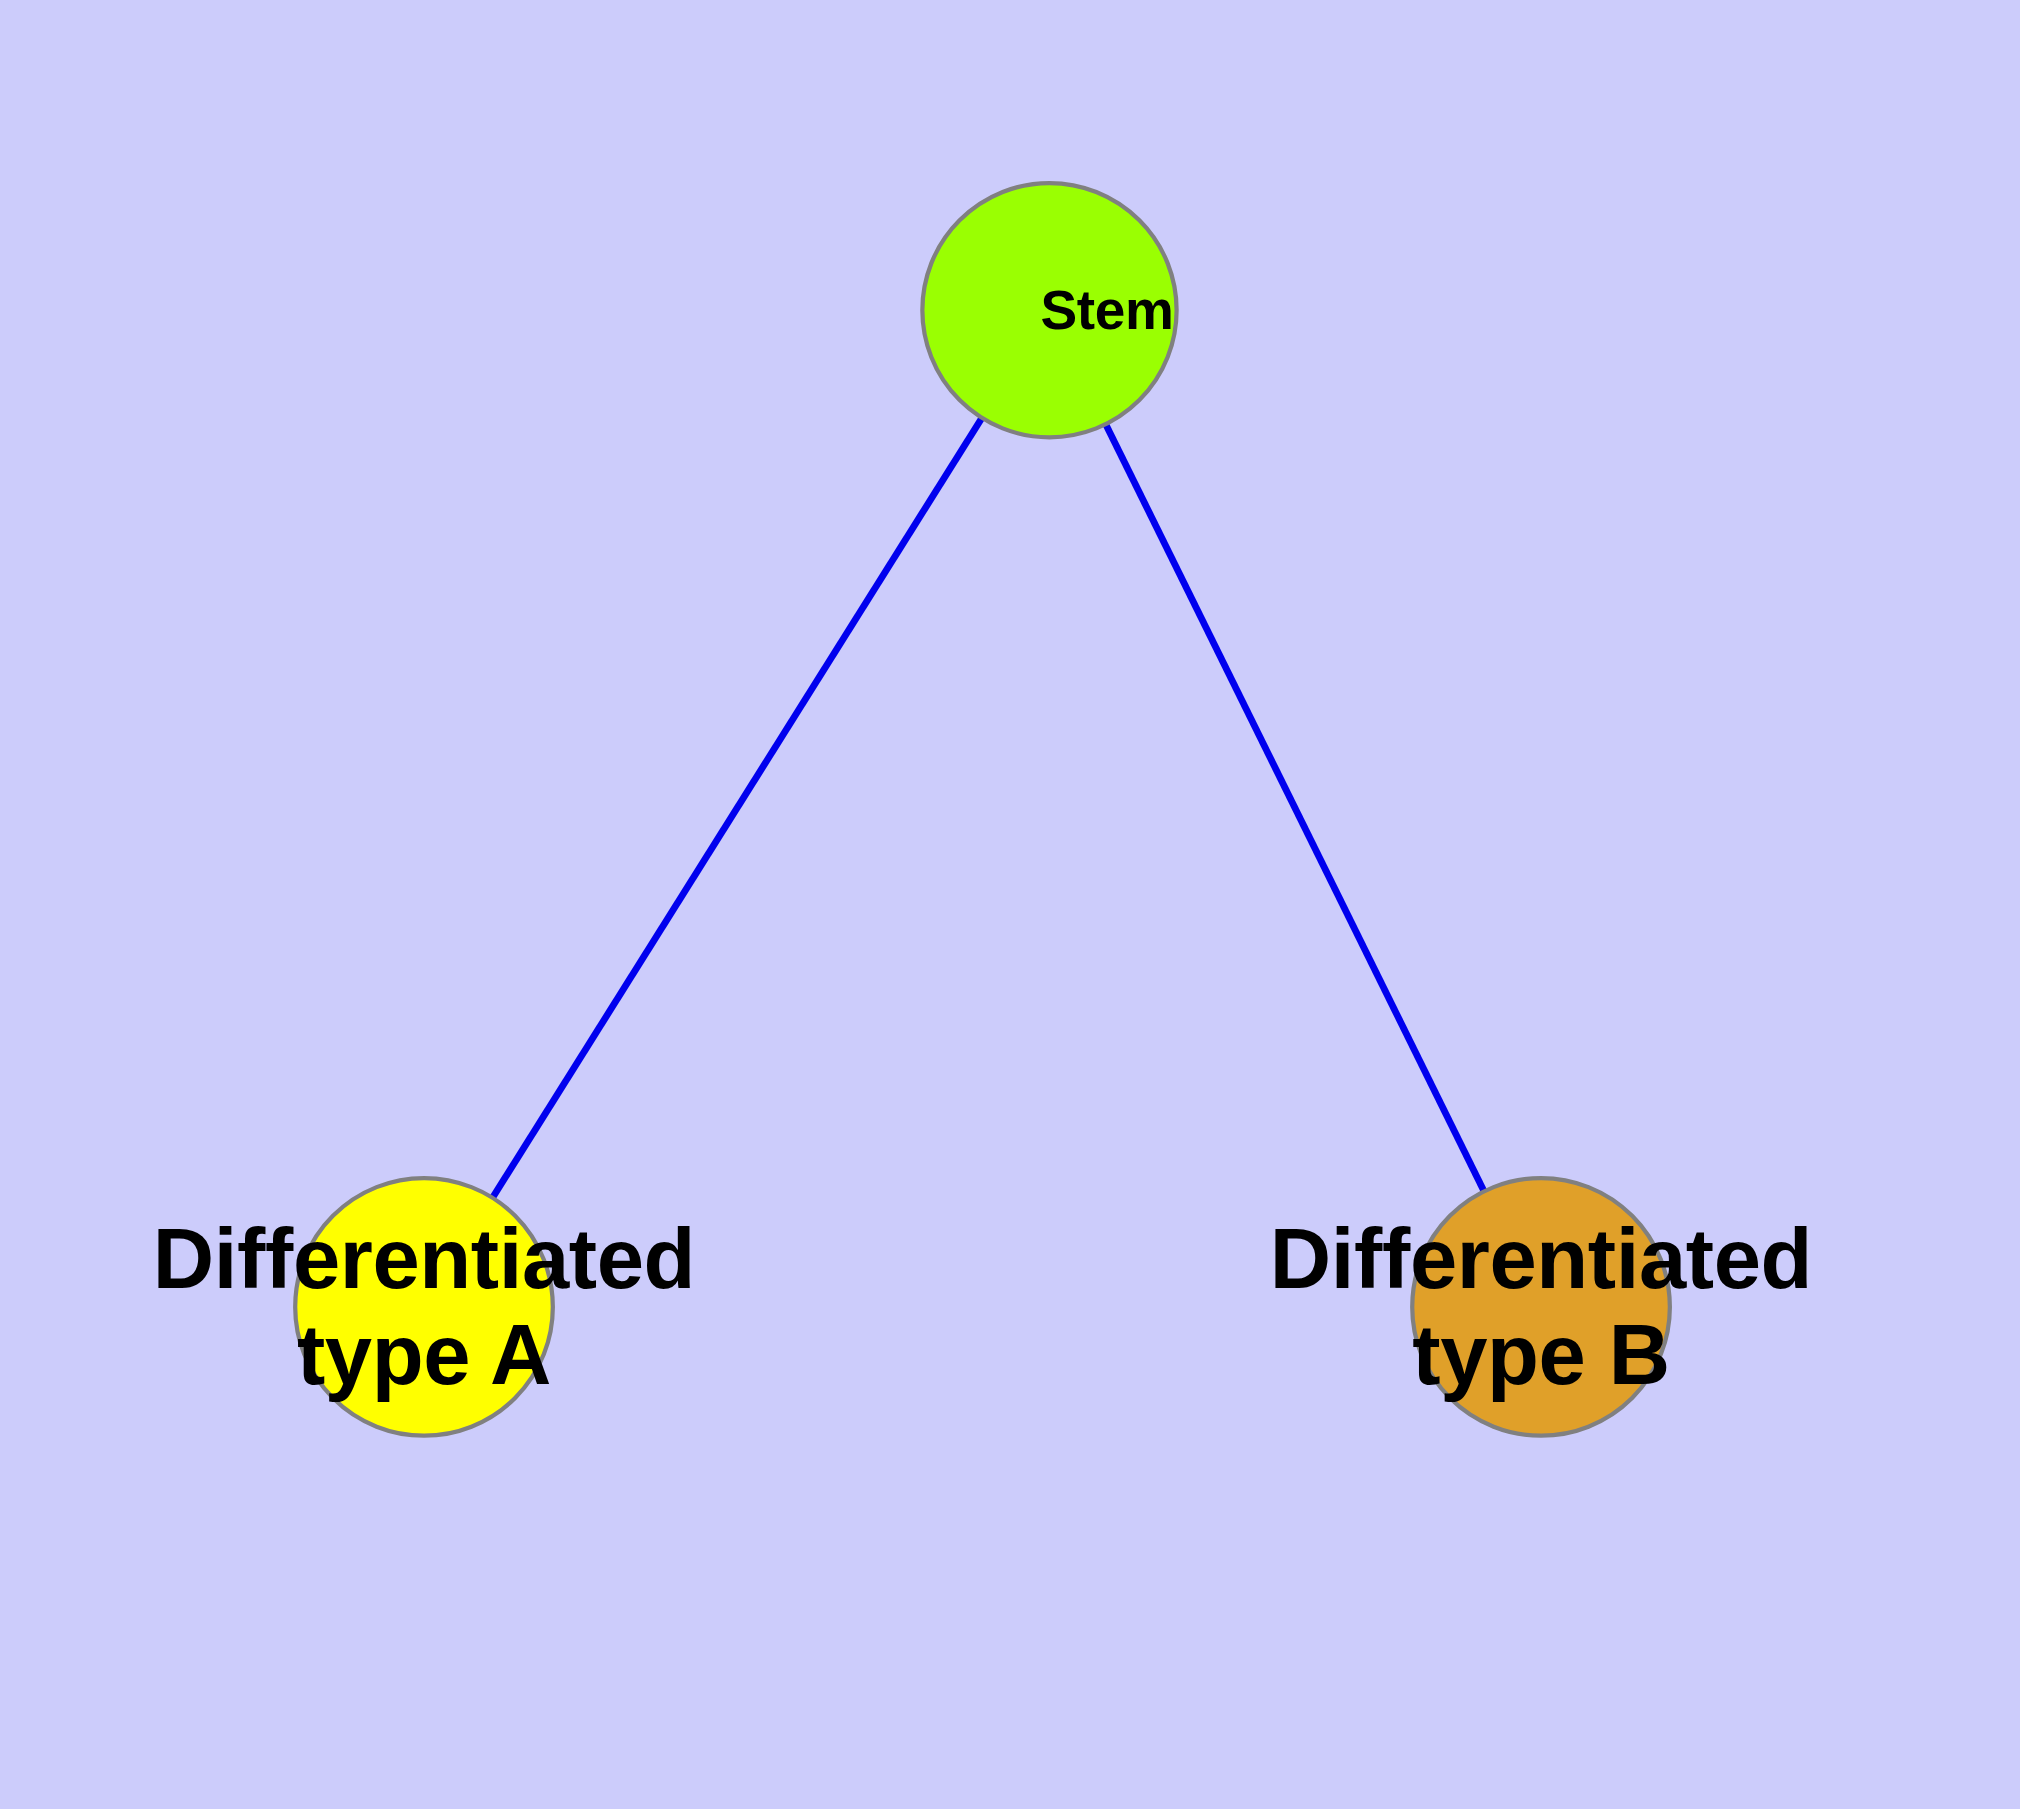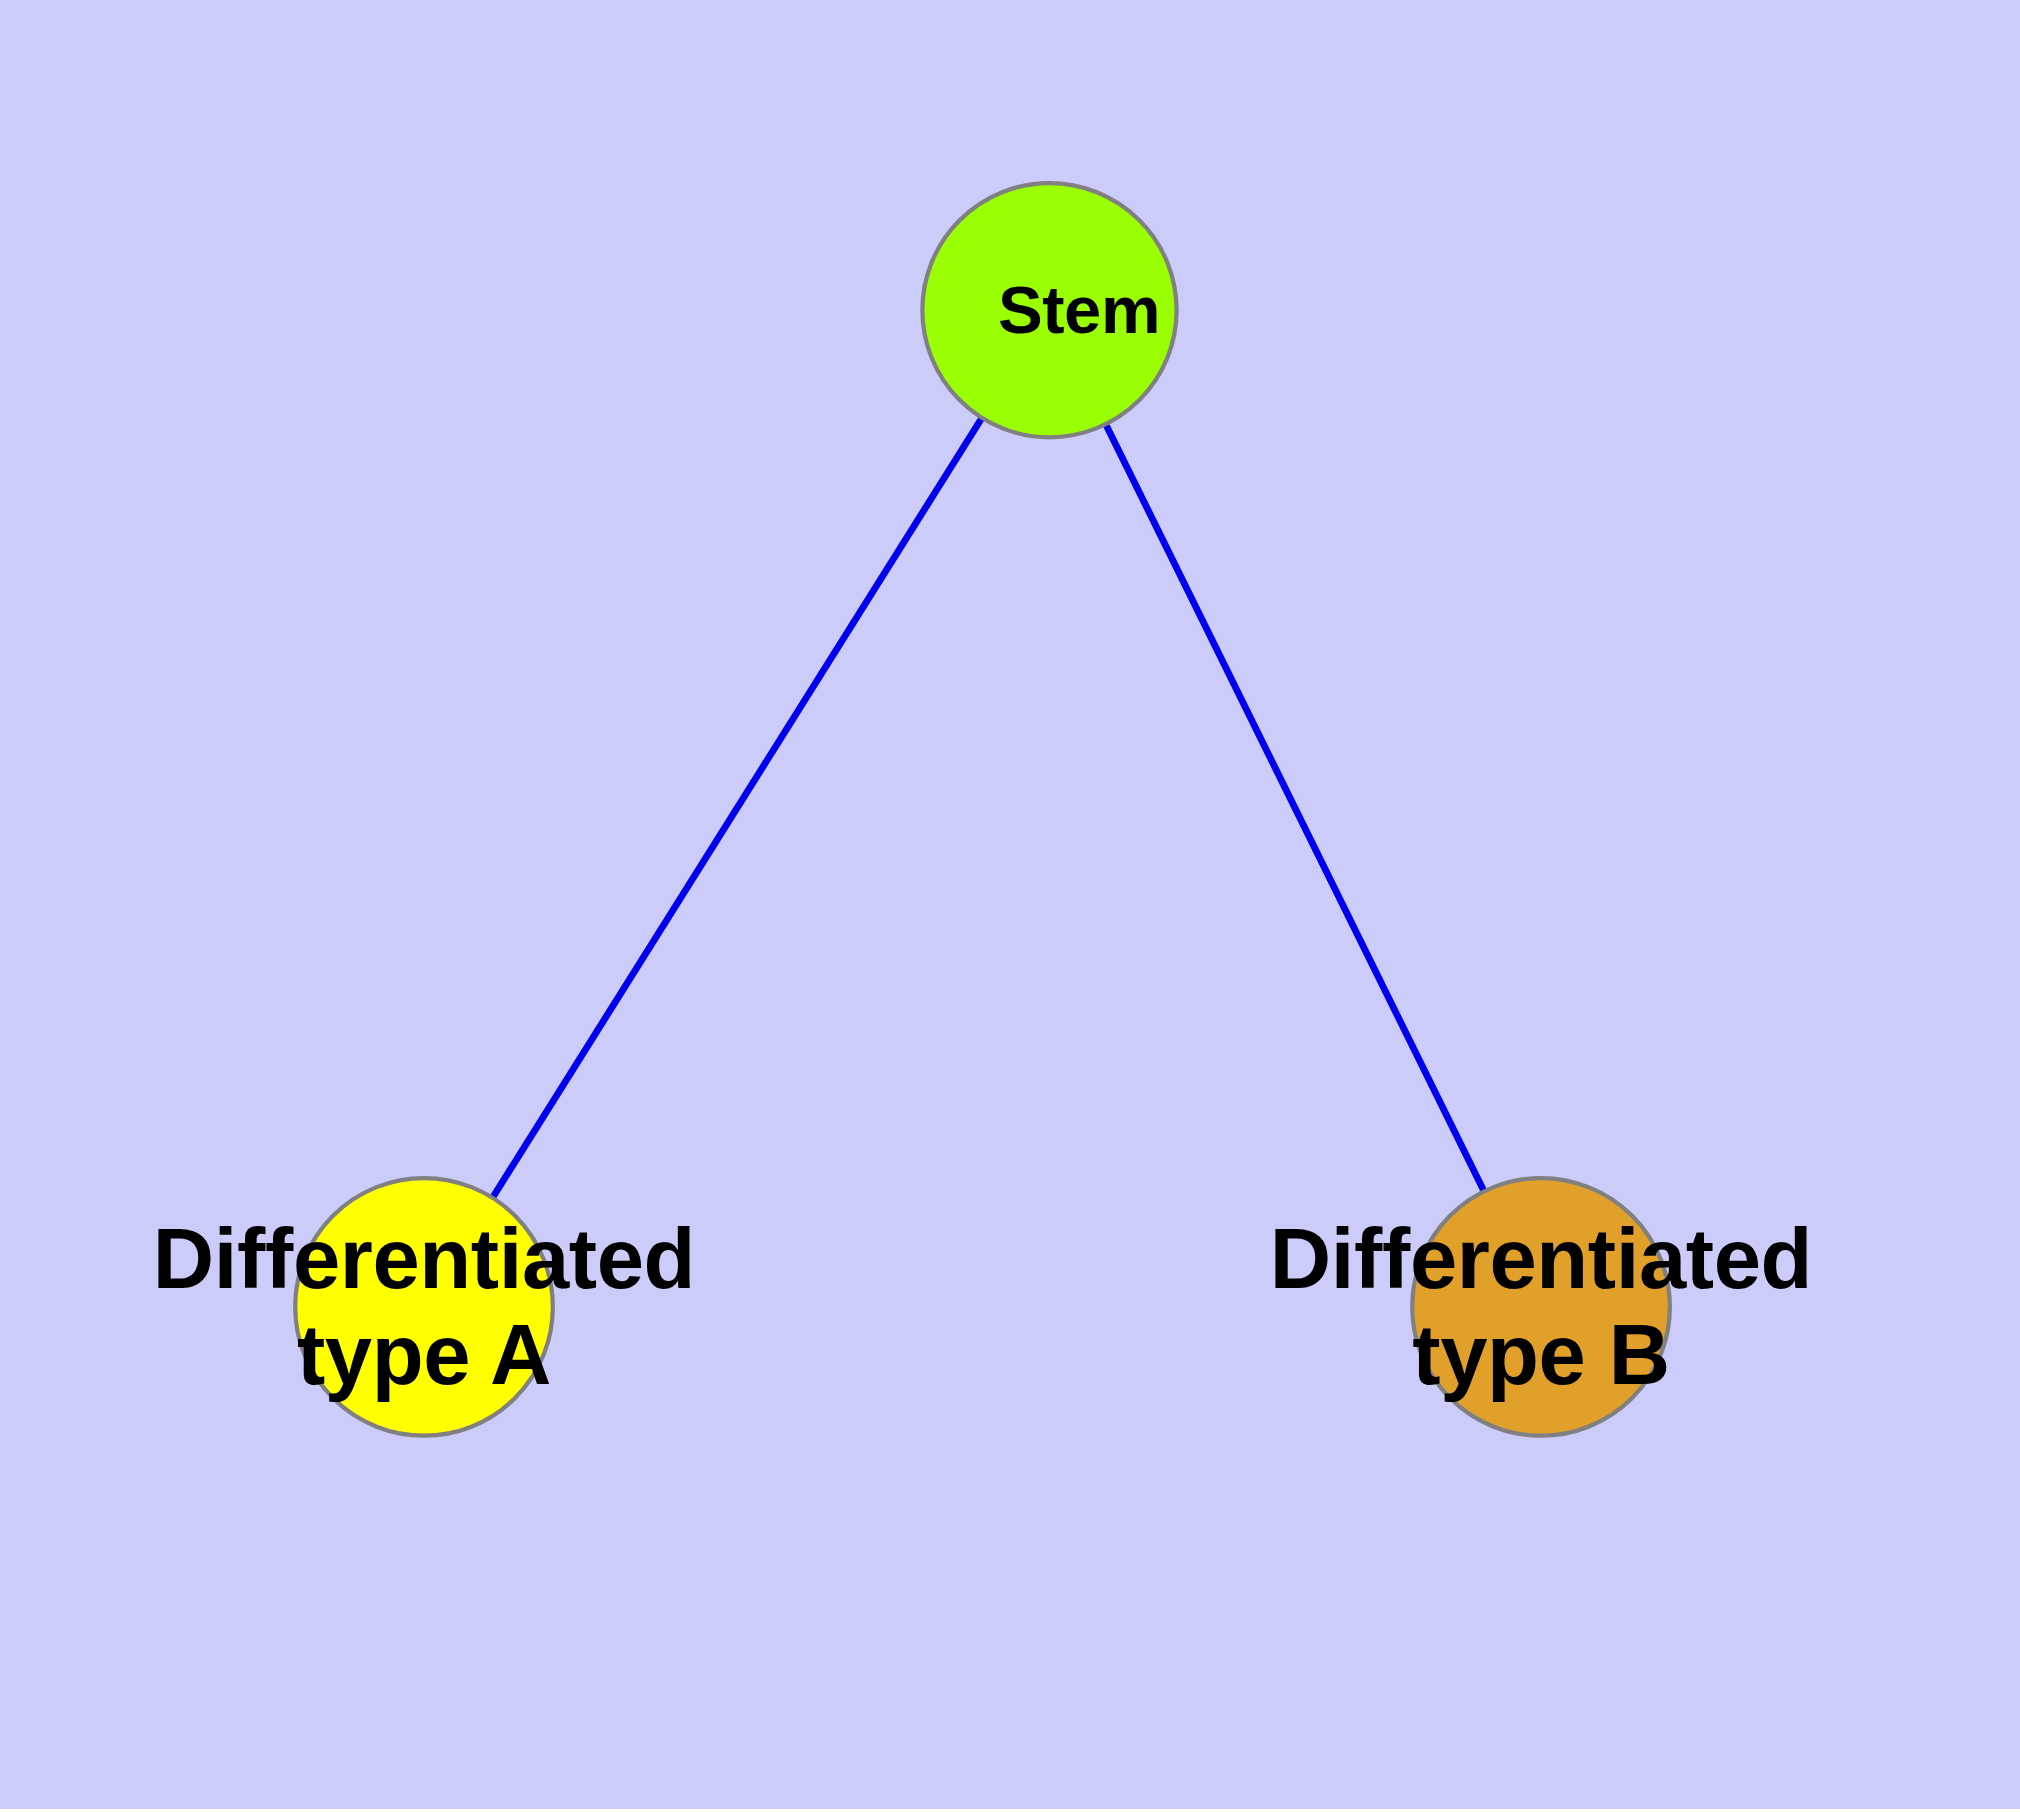--- a/index.html
+++ b/index.html
@@ -58,21 +58,21 @@
         <line x1="1238" y1="366" x2="1818" y2="1542" stroke="#0000ee" stroke-width="8" stroke-linecap="butt"></line>
       </g>
     <g id="node-layer">
         <circle cx="1238" cy="366" r="150" fill="#9aff02" stroke="#808080" stroke-width="5"></circle>
         <circle cx="500" cy="1542" r="152" fill="#ffff00" stroke="#808080" stroke-width="5"></circle>
         <circle cx="1818" cy="1542" r="152" fill="#e0a029" stroke="#808080" stroke-width="5"></circle>
       </g>
   </svg>
 
   <div id="label-layer">
-      <div class="node-label" style="left: 1079px; top: 310px; color: rgb(0, 0, 0); font-size: 67px;">Stem</div>
+      <div class="node-label" style="left: 1107px; top: 310px; color: rgb(0, 0, 0); font-size: 55px;">Stem</div>
       <div class="node-label" style="left: 424px; top: 1307px; color: rgb(0, 0, 0); font-size: 85px;">Differentiated
 type A</div>
       <div class="node-label" style="left: 1541px; top: 1307px; color: rgb(0, 0, 0); font-size: 85px;">Differentiated
 type B</div>
     </div>
 
 </div>
 
 
 </body></html>

